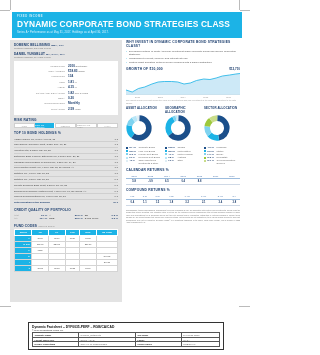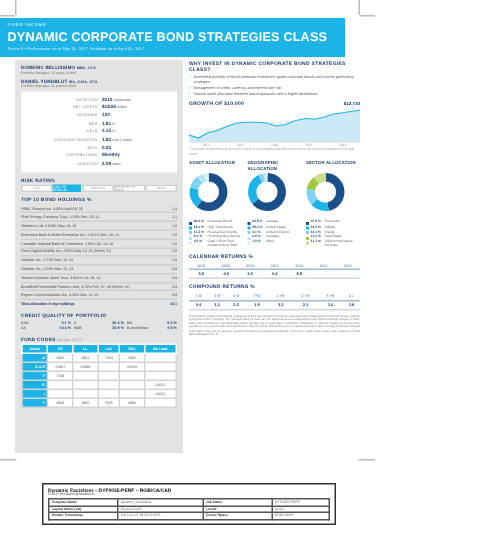--- a/index.html
+++ b/index.html
@@ -14,21 +14,21 @@
   
   .trim-top { position:absolute; left:10px; top:0; width:1px; height:10px; background:#bbb; }
   .trim-top2 { position:absolute; right:10px; top:0; width:1px; height:10px; background:#bbb; }
   .trim-l { position:absolute; left:0; top:10px; width:10px; height:1px; background:#bbb; }
   .trim-r { position:absolute; right:0; top:10px; width:10px; height:1px; background:#bbb; }
   .trim-bl { position:absolute; left:0; bottom:48px; width:11px; height:1px; background:#bbb; }
   .trim-br { position:absolute; right:0; bottom:48px; width:11px; height:1px; background:#bbb; }
 
   
   .header {
-    position:absolute; left:0; top:12px; width:230px; height:26px;
+    position:absolute; left:12px; top:12px; width:230px; height:26px;
     background:#1cb3e6; color:#fff; padding:3px 5px 0 5px;
   }
   .hdr-eyebrow { font-size:2.7px; letter-spacing:.55px; font-weight:bold; color:#cdeefb; text-transform:uppercase; }
   .hdr-title { font-size:8.4px; font-weight:bold; letter-spacing:.15px; line-height:10px; margin-top:1px; white-space:nowrap; }
   .hdr-sub { font-size:2.6px; color:#e2f5fd; margin-top:1.5px; letter-spacing:.1px; }
 
   
   .left-col {
     position:absolute; left:10px; top:40px; width:112px; height:262px;
     background:#e3e3e3;

